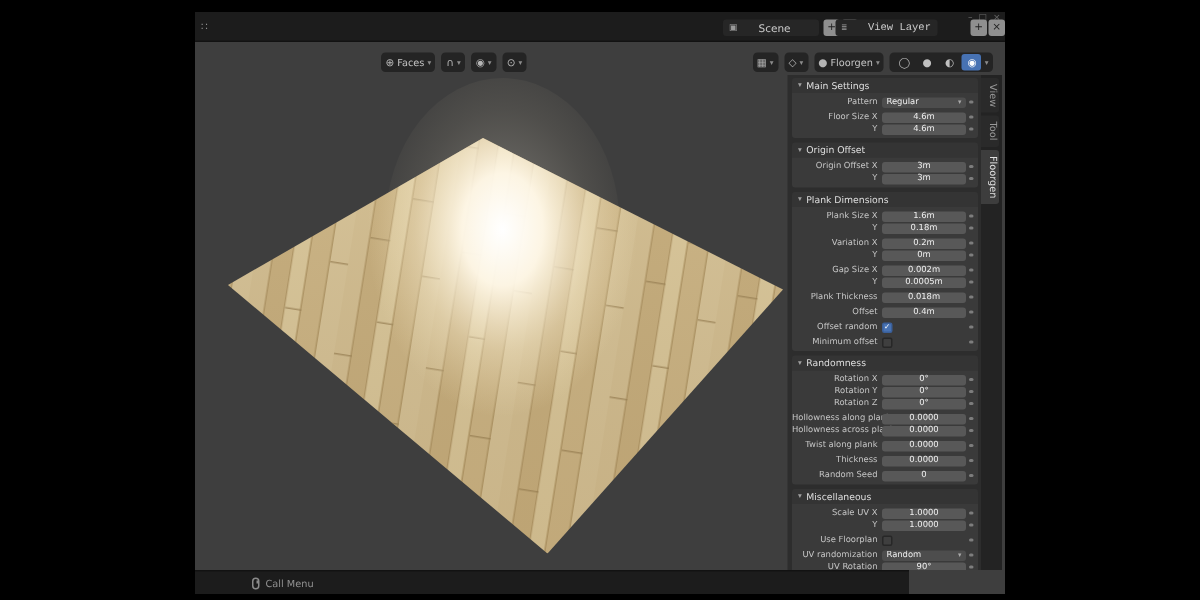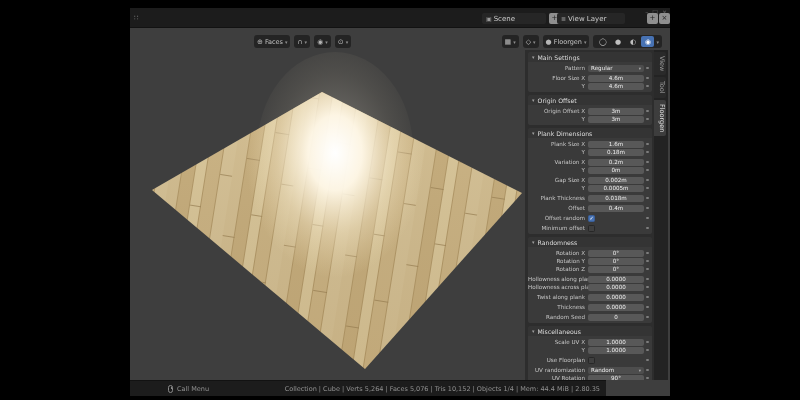--- a/index.html
+++ b/index.html
@@ -9,21 +9,21 @@
   #window { position:absolute; left:130px; top:8px; width:540px; height:388px;
             background:#3e3e3e; overflow:hidden; }
 
   
   .topbar { position:absolute; left:0; top:0; width:540px; height:20px;
             background:#1c1c1c; border-bottom:1px solid #121212; z-index:30; }
   .winctl { position:absolute; top:0px; right:3px; display:flex; gap:4px;
             font-size:6px; color:#6a6a6a; line-height:7px; }
   .appmenu { position:absolute; left:4px; top:6px; font-size:7px; color:#8f8f8f; }
   .pill { position:absolute; top:5px; height:11px; background:#262626; border-radius:2px;
-          display:flex; align-items:center; gap:2px; padding:0 4px;
+          display:flex; align-items:center; gap:14px; padding:0 4px;
           font-size:7px; color:#cccccc; }
   .pill .picon { font-size:6px; color:#9a9a9a; }
   .sqbtn { position:absolute; top:5px; width:11px; height:11px; background:#8f8f8f;
            border-radius:2px; color:#222; font-size:7px; line-height:11px;
            text-align:center; }
 
   
   .floor-svg { position:absolute; left:0; top:20px; z-index:1; }
 
   .vhead { position:absolute; top:27px; height:13px; display:flex; gap:4px; z-index:10; }
@@ -145,21 +145,21 @@
     </div>
     <span class="appmenu">∷</span>
 
     <div class="pill" style="left:352px; width:64px;">
       <span class="picon">▣</span>
       <span>Scene</span>
     </div>
     <span class="sqbtn" style="left:419px;">+</span>
     <span class="sqbtn" style="left:431px;">×</span>
 
-    <div class="pill" style="left:427px; width:68px;">
+    <div class="pill" style="left:427px; width:68px;font-family:Liberation Mono, monospace;">
       <span class="picon">≣</span>
       <span>View Layer</span>
     </div>
     <span class="sqbtn" style="left:517px;">+</span>
     <span class="sqbtn" style="left:529px;">×</span>
   </div>
 
   <div class="vhead left">
     <div class="hgroup">
       <span class="gicon">⊕</span>
@@ -466,17 +466,16 @@
     <div class="vtab">View</div>
     <div class="vtab">Tool</div>
     <div class="vtab active">Floorgen</div>
   </div>
 
   <div class="status">
     <div class="left">
       <span class="mouse-ic"></span>
       <span>Call Menu</span>
     </div>
-    <div class="right">Collection | Cube | Verts 5,264 | Faces 5,076 | Tris 10,152 | Objects 1/4 | Mem: 44.4 MiB | 2.80.35</div>
   </div>
 
 </div>
 </div>
 
 </body></html>

